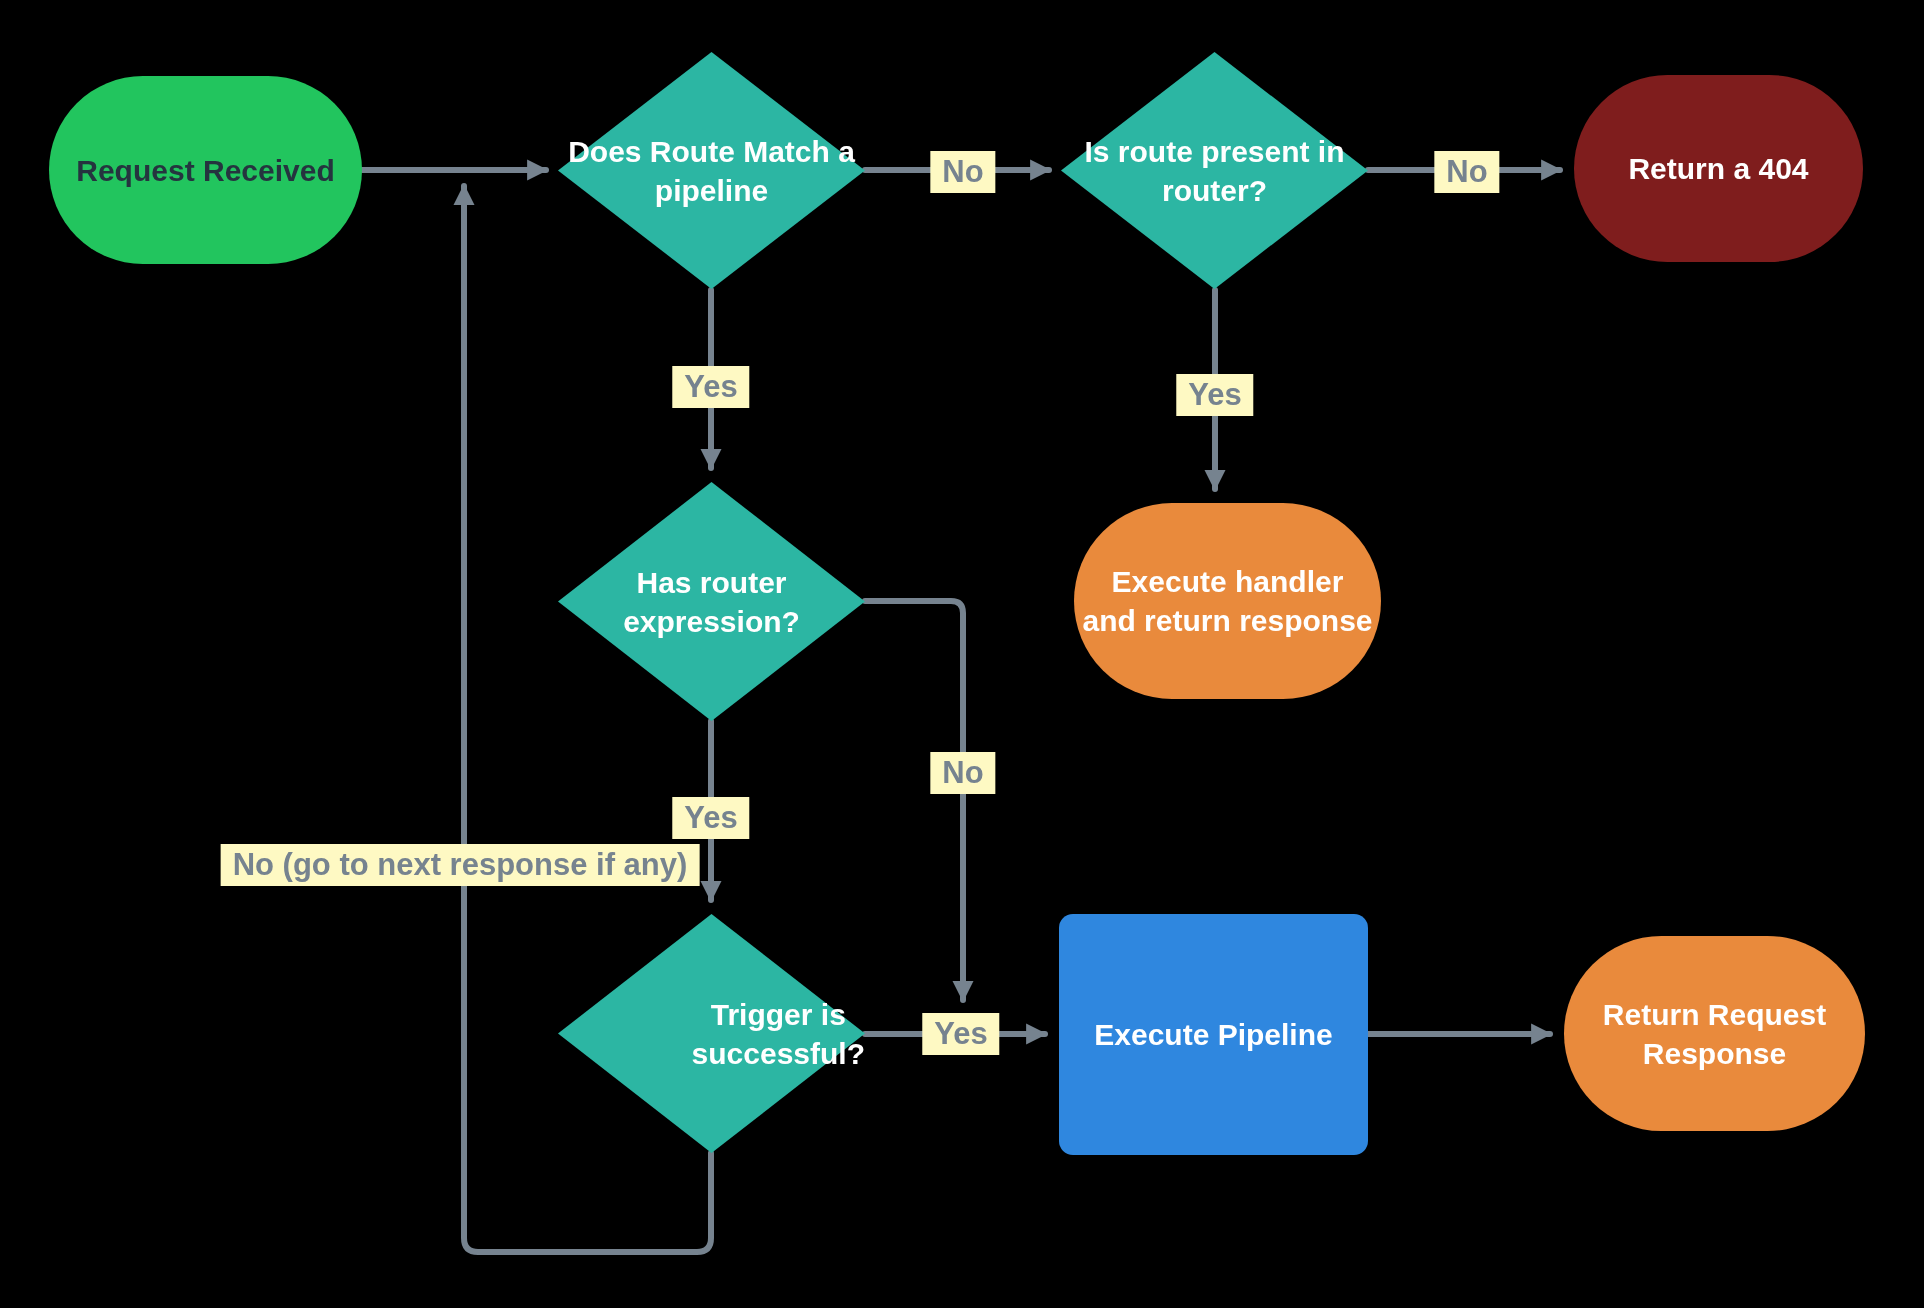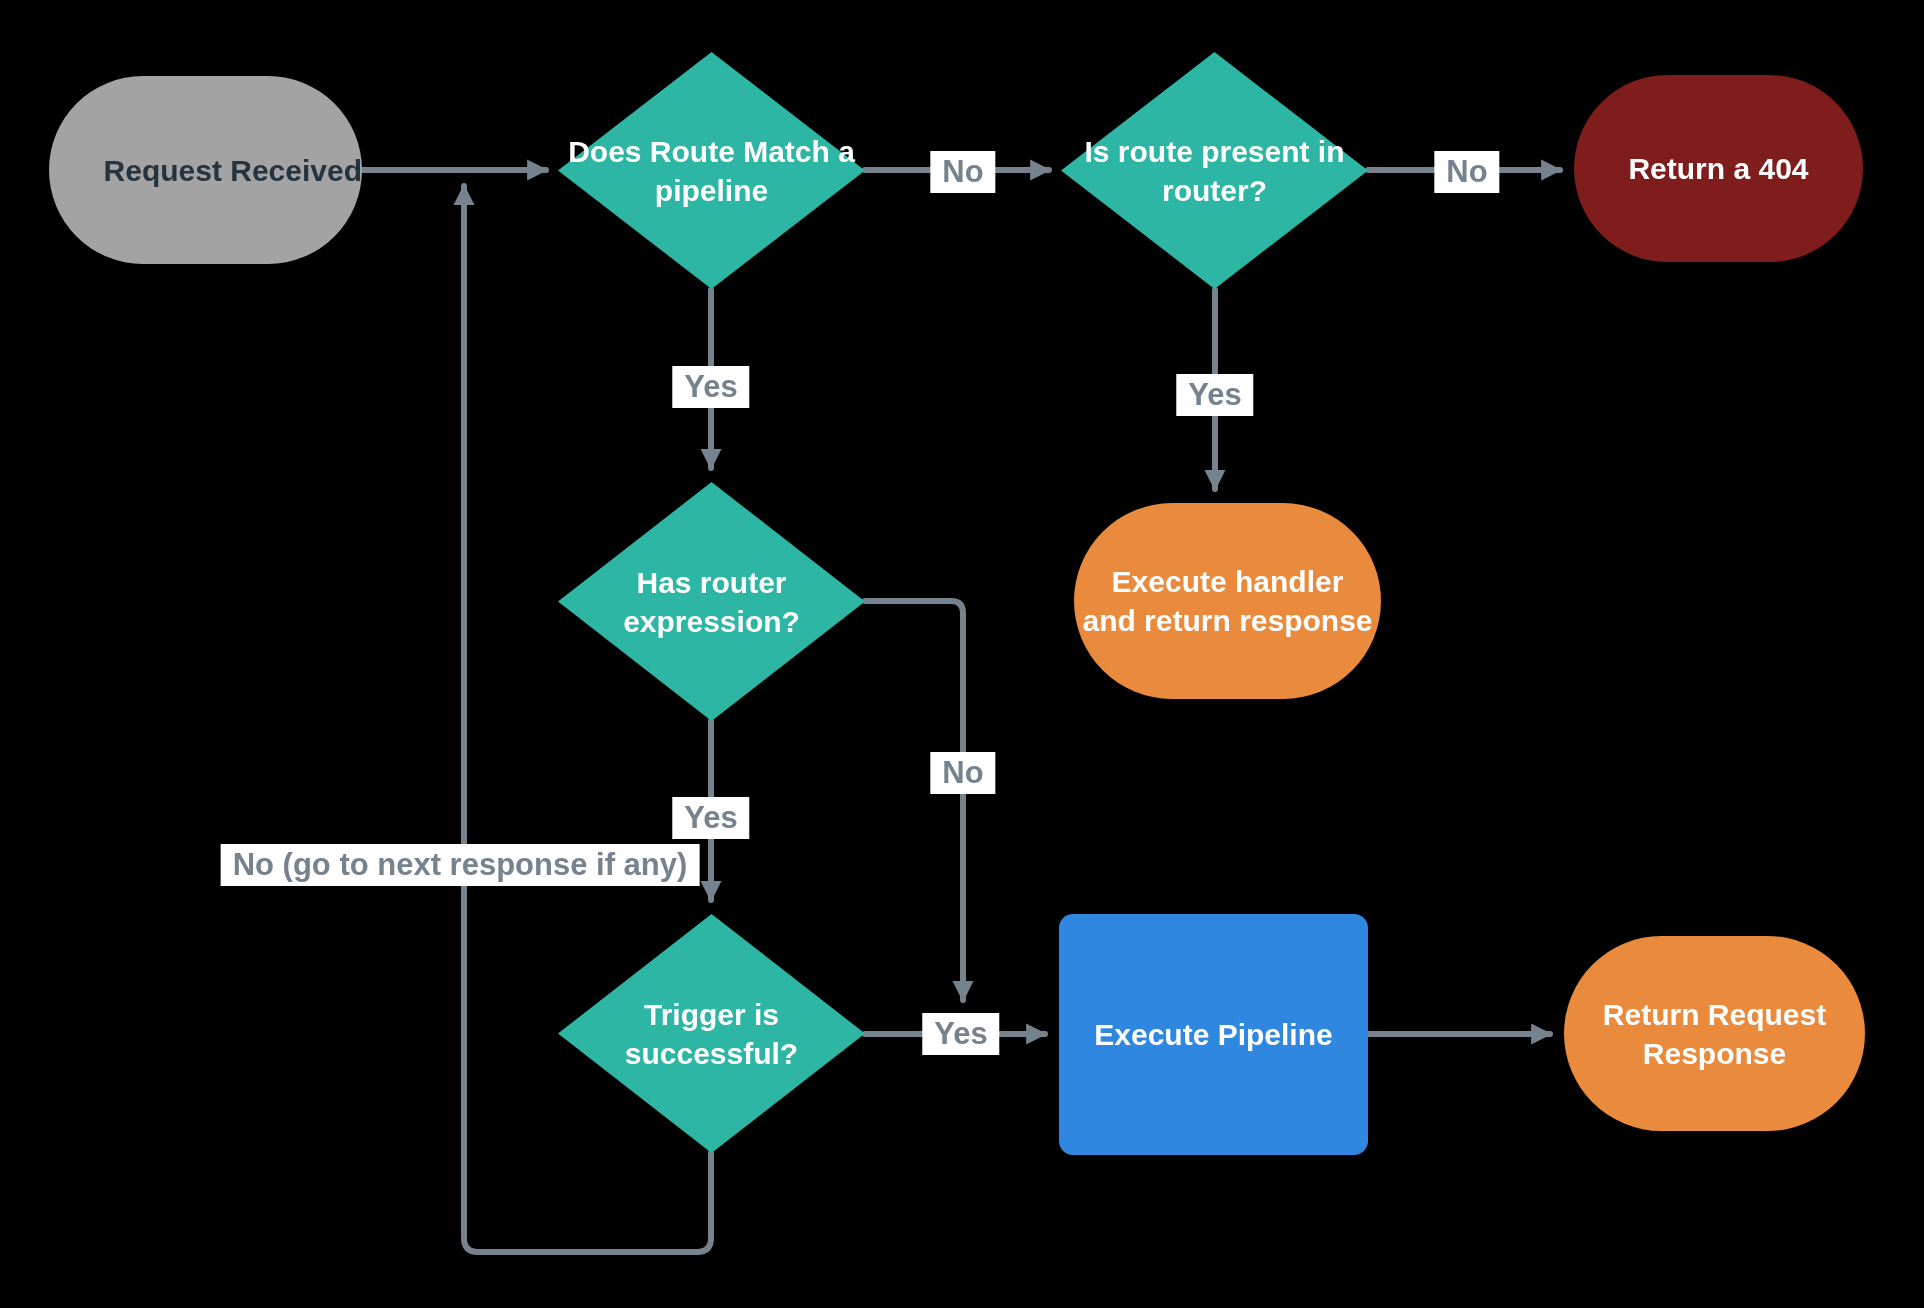--- a/index.html
+++ b/index.html
@@ -40,29 +40,29 @@
   .node-label {
     position: relative;
     z-index: 1;
     font-size: 30px;
     font-weight: 700;
     color: #FFFFFF;
     white-space: pre-line;
     line-height: 1.3;
   }
   .diamond .node-label { font-size: 30px; }
-  .yellow { background: #a3a3a3; justify-content: flex-end; }
+  .yellow { background: #22c55e; }
   .yellow .node-label { color: #25343F; }
   .red    { background: #7f1d1d; }
   .orange { background: #E98A3C; }
   .blue   { background: #2F87DF; }
   .edge-label {
     position: absolute;
     transform: translate(-50%, -50%);
-    background: #ffffff;
+    background: #fef9c3;
     color: #76838F;
     font-size: 31px;
     font-weight: 700;
     padding: 3px 12px;
     white-space: nowrap;
     z-index: 2;
   }
 </style>
 </head>
 <body>
@@ -108,21 +108,21 @@
   <div class="node diamond" style="left:558px; top:482px; width:307px; height:239px;">
     <span class="node-label">Has router
 expression?</span>
   </div>
 
   <div class="node pill orange" style="left:1074px; top:503px; width:307px; height:196px;">
     <span class="node-label">Execute handler
 and return response</span>
   </div>
 
-  <div class="node diamond" style="left:558px; top:914px; width:307px; height:239px;">
+  <div class="node diamond" style="left:558px; top:914px; width:307px; height:239px;justify-content:flex-end;">
     <span class="node-label">Trigger is
 successful?</span>
   </div>
 
   <div class="node rect blue" style="left:1059px; top:914px; width:309px; height:241px;">
     <span class="node-label">Execute Pipeline</span>
   </div>
 
   <div class="node pill orange" style="left:1564px; top:936px; width:301px; height:195px;">
     <span class="node-label">Return Request

